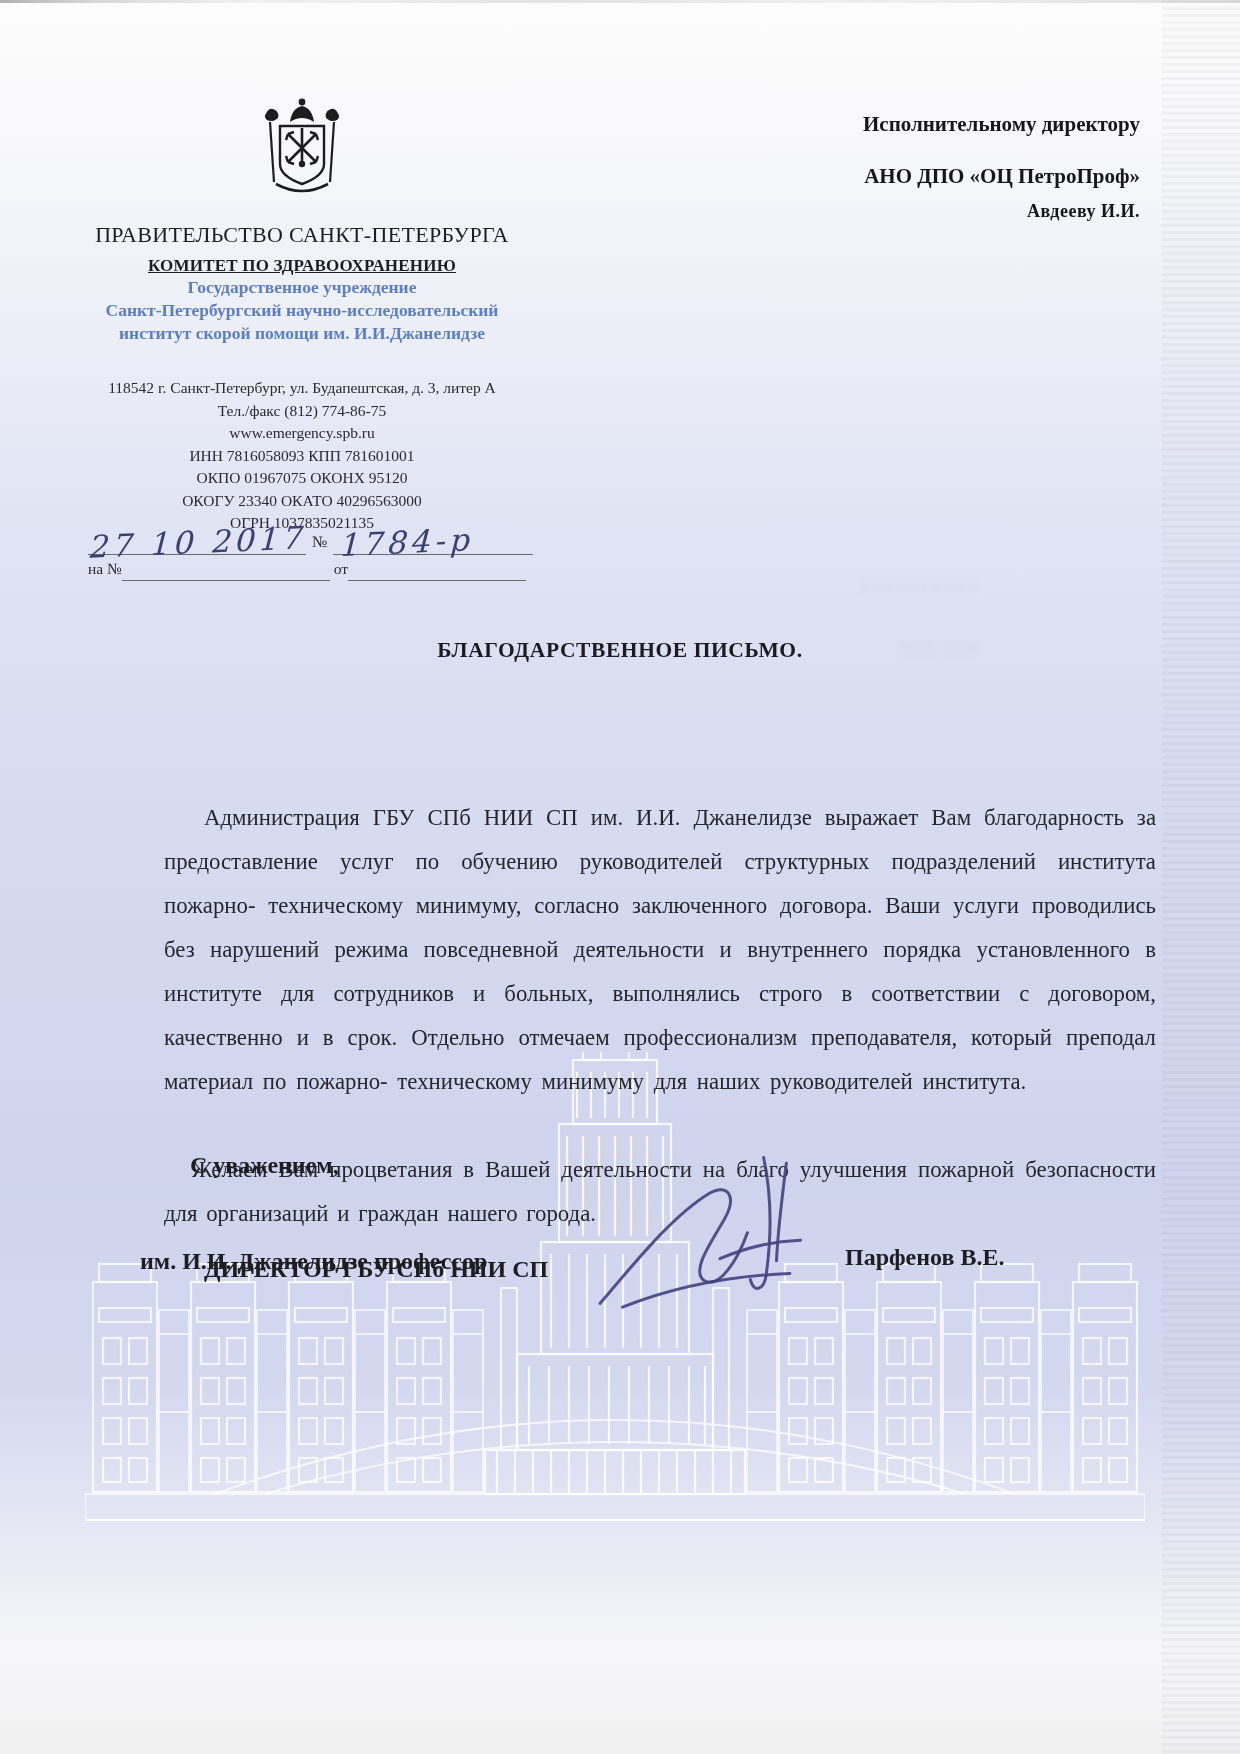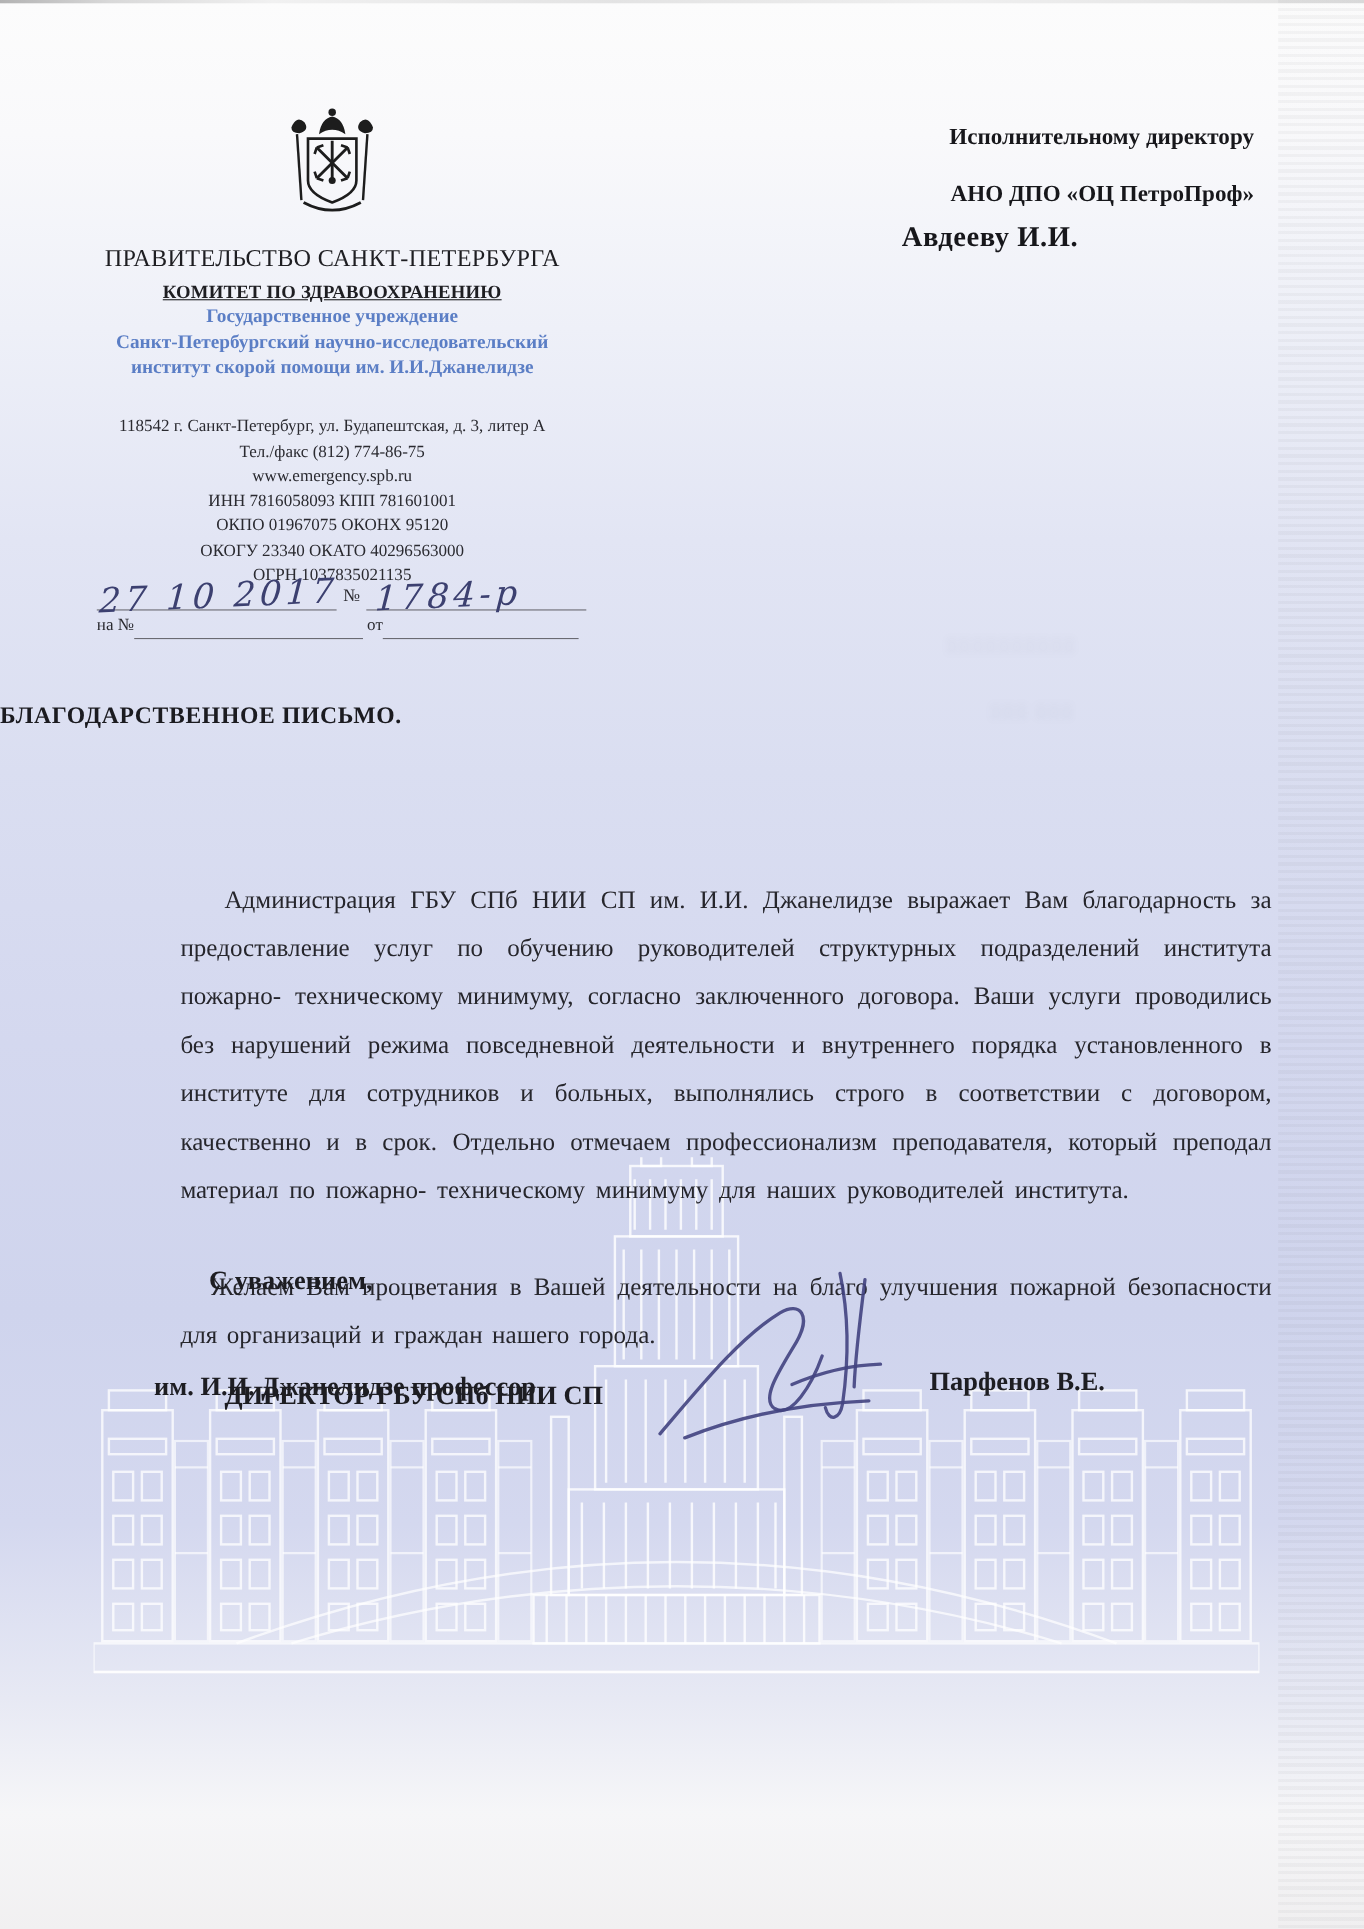--- a/index.html
+++ b/index.html
@@ -52,24 +52,24 @@
     white-space:nowrap;
   }
   .num-label{font-size:16px;position:relative;top:-4px;padding:0 6px;}
   .ref-row2{margin-top:2px;}
   .ref-row2 .lbl{position:relative;top:-3px;}
 
   
   .recipient{position:absolute;right:100px;top:112px;width:480px;text-align:right;color:#17171b;}
   .recipient .r1{font-weight:bold;font-size:21px;}
   .recipient .r2{font-weight:bold;font-size:21px;margin-top:27px;}
-  .recipient .r3{font-weight:bold;font-size:26px;margin-top:12px;letter-spacing:.5px;text-align:center;}
-
-  
-  .title{position:absolute;left:0;top:638px;width:1240px;
+  .recipient .r3{font-weight:bold;font-size:18px;margin-top:12px;letter-spacing:.5px;}
+
+  
+  .title{position:absolute;left:0;top:638px;width:1240px;text-align:center;
     font-weight:bold;font-size:21.5px;letter-spacing:.6px;color:#1b1b20;}
 
   
   .body-text{position:absolute;left:148px;top:796px;width:992px;
     font-size:22.8px;line-height:44px;color:#26262c;text-align:justify;margin-left:16px;}
   .body-text p{margin:0;}
   .body-text p.p1{text-indent:40px;word-spacing:4px;}
   .body-text p.p2{margin-top:44px;text-indent:28px;word-spacing:3px;}
 
   

